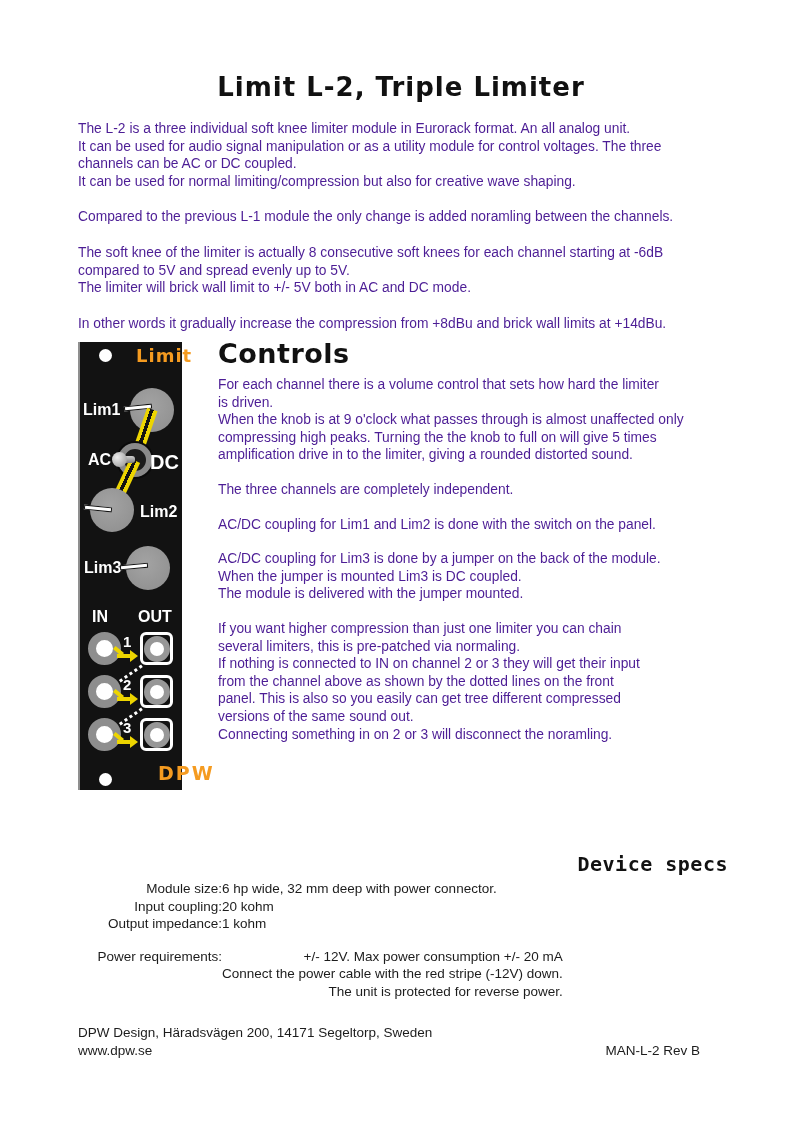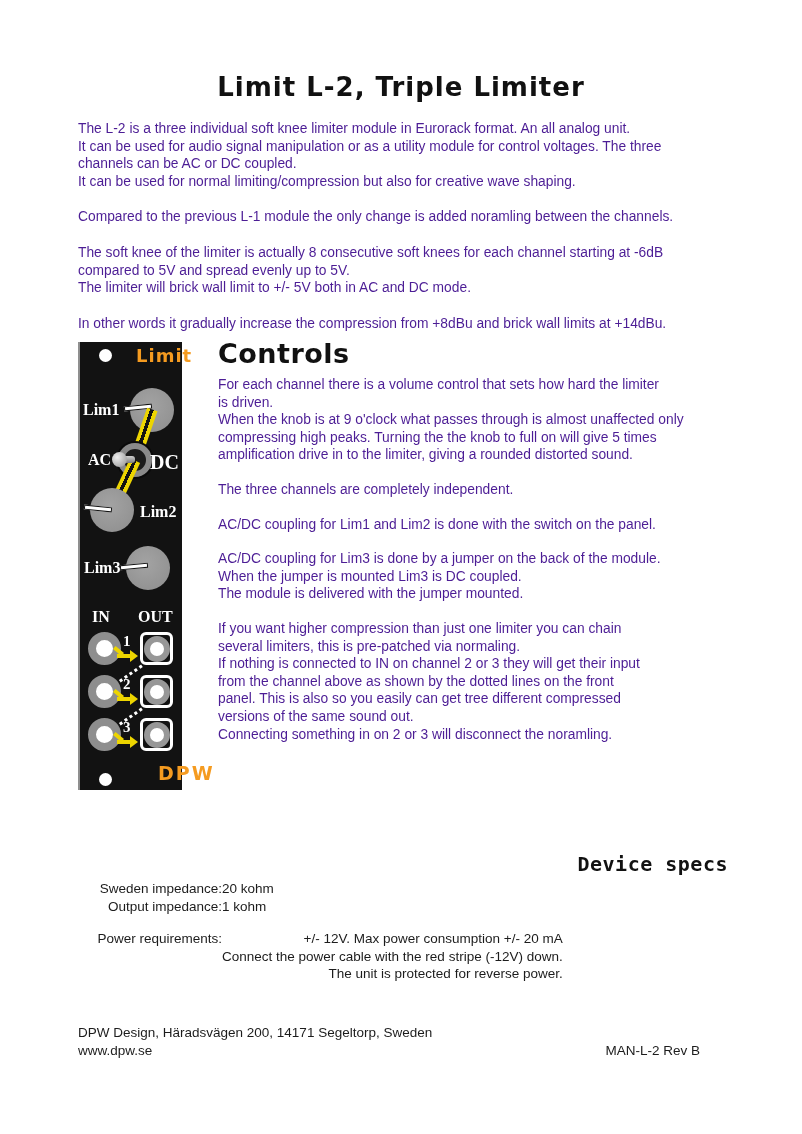--- a/index.html
+++ b/index.html
@@ -16,21 +16,21 @@
   }
   .para { white-space:pre-line; font-size:13.8px; line-height:17.6px; color:#4c1d95; }
   .intro { position:absolute; left:78px; top:120px; width:690px; }
   .intro .para { margin-bottom:18px; }
 
   
   .panel {
     position:absolute; left:78px; top:342px; width:104px; height:448px;
     background:#121212; border-left:2px solid #8f8f8f;
   }
-  .panel .mono { font-family:Liberation Serif, serif; font-weight:bold; color:#fff; position:absolute; }
+  .panel .mono { font-family:Liberation Sans, sans-serif; font-weight:bold; color:#fff; position:absolute; }
   .screw { position:absolute; width:13px; height:13px; border-radius:50%; background:#fff; }
   .brand {
     position:absolute; left:56px; top:3px; color:#F59B20;
     font-family:"DejaVu Sans", sans-serif; font-weight:bold; font-size:18px; letter-spacing:1px;
   }
   .knob { position:absolute; width:44px; height:44px; border-radius:50%;
     background:radial-gradient(circle at 45% 40%, #a3a3a3, #8d8d8d); }
   .pointer { position:absolute; width:28px; height:5px; background:#fff; border:1px solid #111; }
   .stripes { position:absolute; width:11px;
     background:linear-gradient(90deg,#EDD500 0 3.5px,#121212 3.5px 7px,#EDD500 7px 11px); }
@@ -189,21 +189,25 @@
 If nothing is connected to IN on channel 2 or 3 they will get their input
 from the channel above as shown by the dotted lines on the front
 panel. This is also so you easily can get tree different compressed
 versions of the same sound out.
 Connecting something in on 2 or 3 will disconnect the noramling.</p>
   </div>
 
   <div class="specs">
     <h3>Device specs</h3>
     <div class="spec-row">
-      <span class="lbl">Sweden impedance:</span>
+      <span class="lbl">Module size:</span>
+      <span class="val">6 hp wide, 32 mm deep with power connector.</span>
+    </div>
+    <div class="spec-row">
+      <span class="lbl">Input coupling:</span>
       <span class="val">20 kohm</span>
     </div>
     <div class="spec-row">
       <span class="lbl">Output impedance:</span>
       <span class="val">1 kohm</span>
     </div>
     <div class="spec-row gap-above">
       <span class="lbl">Power requirements:</span>
       <span class="val">+/- 12V. Max power consumption +/- 20 mA
 Connect the power cable with the red stripe (-12V) down.

